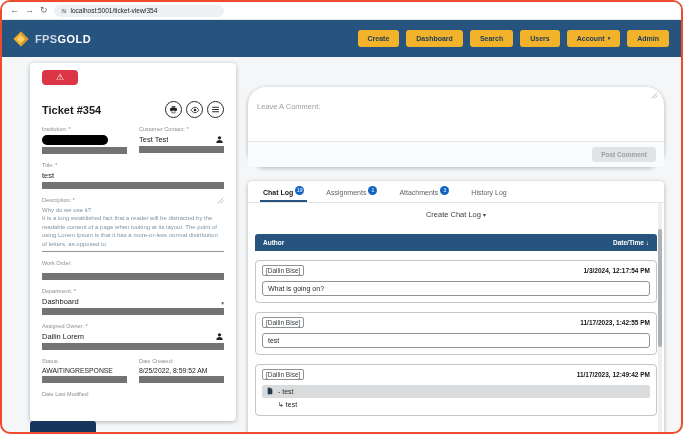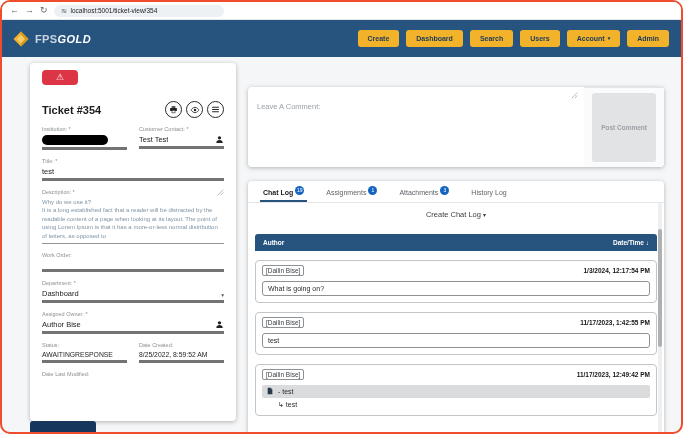--- a/index.html
+++ b/index.html
@@ -11,56 +11,56 @@
   .bnav { font-size:9px; color:#5f6368; line-height:1; cursor:default; }
   .addr { display:flex; align-items:center; gap:4px; background:#eef1f3; border-radius:7px; height:12px; padding:0 7px; min-width:170px; }
   .addr .url { font-size:6.5px; color:#202124; white-space:nowrap; }
   .site-ic svg { display:block; }
 
   
   .navbar { height:37px; background:#27547f; display:flex; align-items:center; padding:0 12px 0 10px; }
   .logo svg { display:block; }
   .brand { margin-left:5px; font-size:11px; letter-spacing:.4px; }
   .brand .b1 { color:#c9d4e1; font-weight:700;margin-top:8px; }
-  .brand .b2 { color:#ffffff; font-weight:700;font-style:italic; }
+  .brand .b2 { color:#ffffff; font-weight:700; }
   .nav-btns { margin-left:auto; display:flex; gap:7px; align-items:center; }
   .gold-btn { background:#f2b32a; color:#17395e; border:none; border-radius:3px; font-family:"Liberation Sans", sans-serif; font-size:7px; font-weight:700; padding:5px 10px; display:flex; align-items:center; gap:3px; cursor:pointer; }
   .gold-btn .caret { font-size:5px; line-height:1; }
 
   
   .main { display:flex; gap:12px; padding:6px 10px 0 28px; align-items:flex-start; }
   .card { background:#ffffff; border-radius:4px; box-shadow:0 1px 4px rgba(0,0,0,.28); }
 
   
   .ticket-card { width:206px; height:358px; padding:7px 12px 0 12px; position:relative; overflow:hidden; flex:none; }
   .warn-badge { width:36px; height:15px; background:#dc3545; border-radius:4px; display:flex; align-items:center; justify-content:center; color:#ffffff; font-size:9px; line-height:1; }
   .ticket-head { display:flex; align-items:center; margin-top:16px; }
   .ticket-head h1 { font-size:11px; font-weight:700; color:#1c1c1c; }
   .head-icons { margin-left:auto; display:flex; }
   .icon-btn { width:17px; height:17px; border:1.5px solid #2a2a2a; border-radius:50%; background:#fff; display:flex; align-items:center; justify-content:center; margin-left:4px; cursor:pointer; }
   .icon-btn svg { display:block; }
 
   .row2 { display:flex; gap:12px; margin-top:8px; }
   .field { flex:1; min-width:0; }
   .flabel { font-size:5.5px; color:#8a8f94; margin-bottom:2px; white-space:nowrap; overflow:hidden; }
-  .fvalue { font-size:7.5px; color:#1c1c1c; border-bottom:3px solid #737373; padding:1px 0 2px; min-height:12px; display:flex; align-items:flex-end; justify-content:space-between; gap:3px; }
+  .fvalue { font-size:7.5px; color:#1c1c1c; border-bottom:7px solid #737373; padding:1px 0 2px; min-height:12px; display:flex; align-items:flex-end; justify-content:space-between; gap:3px; }
   .fvalue .val { white-space:nowrap; overflow:hidden; }
   .sel-caret { font-size:5.5px; color:#555; flex:none; }
   .redact { background:#000; border-radius:5px; height:10px; width:78%; }
   .p-icon svg { display:block; }
 
   .desc-label-row { display:flex; justify-content:space-between; align-items:flex-start; margin-bottom:1px; }
   .desc { font-size:6px; line-height:1.4; color:#7f94a5; white-space:pre-line; height:46px; overflow:hidden; border-bottom:1px solid #919598; }
   .resize-ic svg { display:block; }
   .partial-label { margin-top:8px; }
 
   
   .right-col { flex:1; max-width:416px; display:flex; flex-direction:column; gap:14px; margin-top:24px; }
 
-  .comment-card { height:80px; display:flex; flex-direction:row; }
+  .comment-card { height:80px; display:flex; flex-direction:column;border-radius:18px; }
   .comment-body { flex:1; position:relative; padding:8px 9px; cursor:text; }
   .comment-ph { font-size:7.5px; color:#9aa0a6; }
   .comment-body .resize-ic { position:absolute; top:5px; right:6px; }
   .comment-footer { border-top:1px solid #e3e5e8; background:#fafbfc; padding:5px 8px; display:flex; justify-content:flex-end; border-radius:0 0 4px 4px; }
   .post-btn { background:#e1e3e5; color:#9aa0a6; border:none; border-radius:3px; font-family:"Liberation Sans", sans-serif; font-size:6.5px; font-weight:700; padding:4px 9px; }
 
   .tabs-card { height:268px; position:relative; overflow:hidden; }
   .tabs-row { display:flex; border-bottom:1px solid #e3e5e8; padding:0 4px; }
   .tab { display:flex; align-items:flex-start; gap:2px; font-size:7px; color:#5f6368; padding:8px 11px 6px; cursor:pointer; position:relative; }
   .tab.active { color:#202124; font-weight:700; }
@@ -219,21 +219,21 @@
               <span class="val">Dashboard</span>
               <span class="sel-caret">▾</span>
             </div>
         </div>
       </div>
 
       <div class="row2">
         <div class="field">
           <div class="flabel">Assigned Owner: *</div>
           <div class="fvalue">
-            <span class="val">Author Bise</span>
+            <span class="val">Dailin Lorem</span>
             <span class="p-icon">
                 <svg width="9" height="9" viewBox="0 0 24 24">
                   <circle cx="12" cy="7.5" r="4.5" fill="#222"></circle>
                   <path d="M3.5 21c0-5 3.8-7.5 8.5-7.5s8.5 2.5 8.5 7.5z" fill="#222"></path>
                 </svg>
               </span>
           </div>
         </div>
       </div>
 

